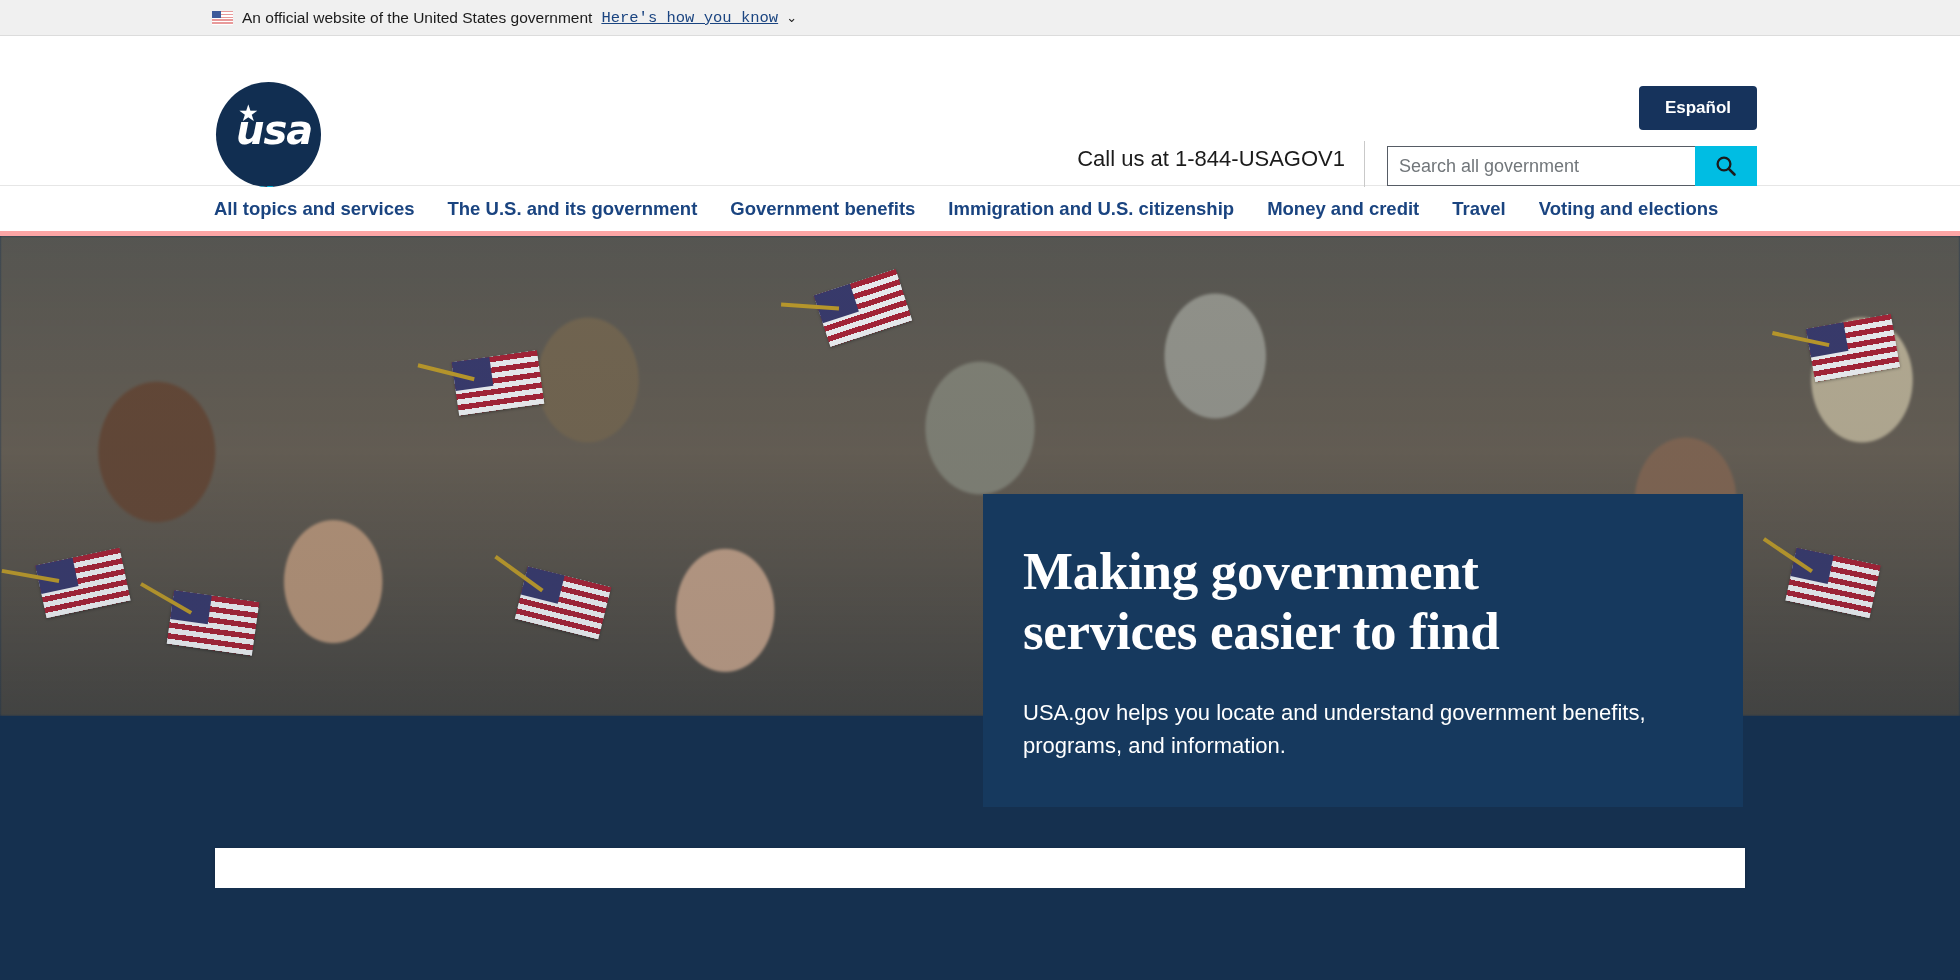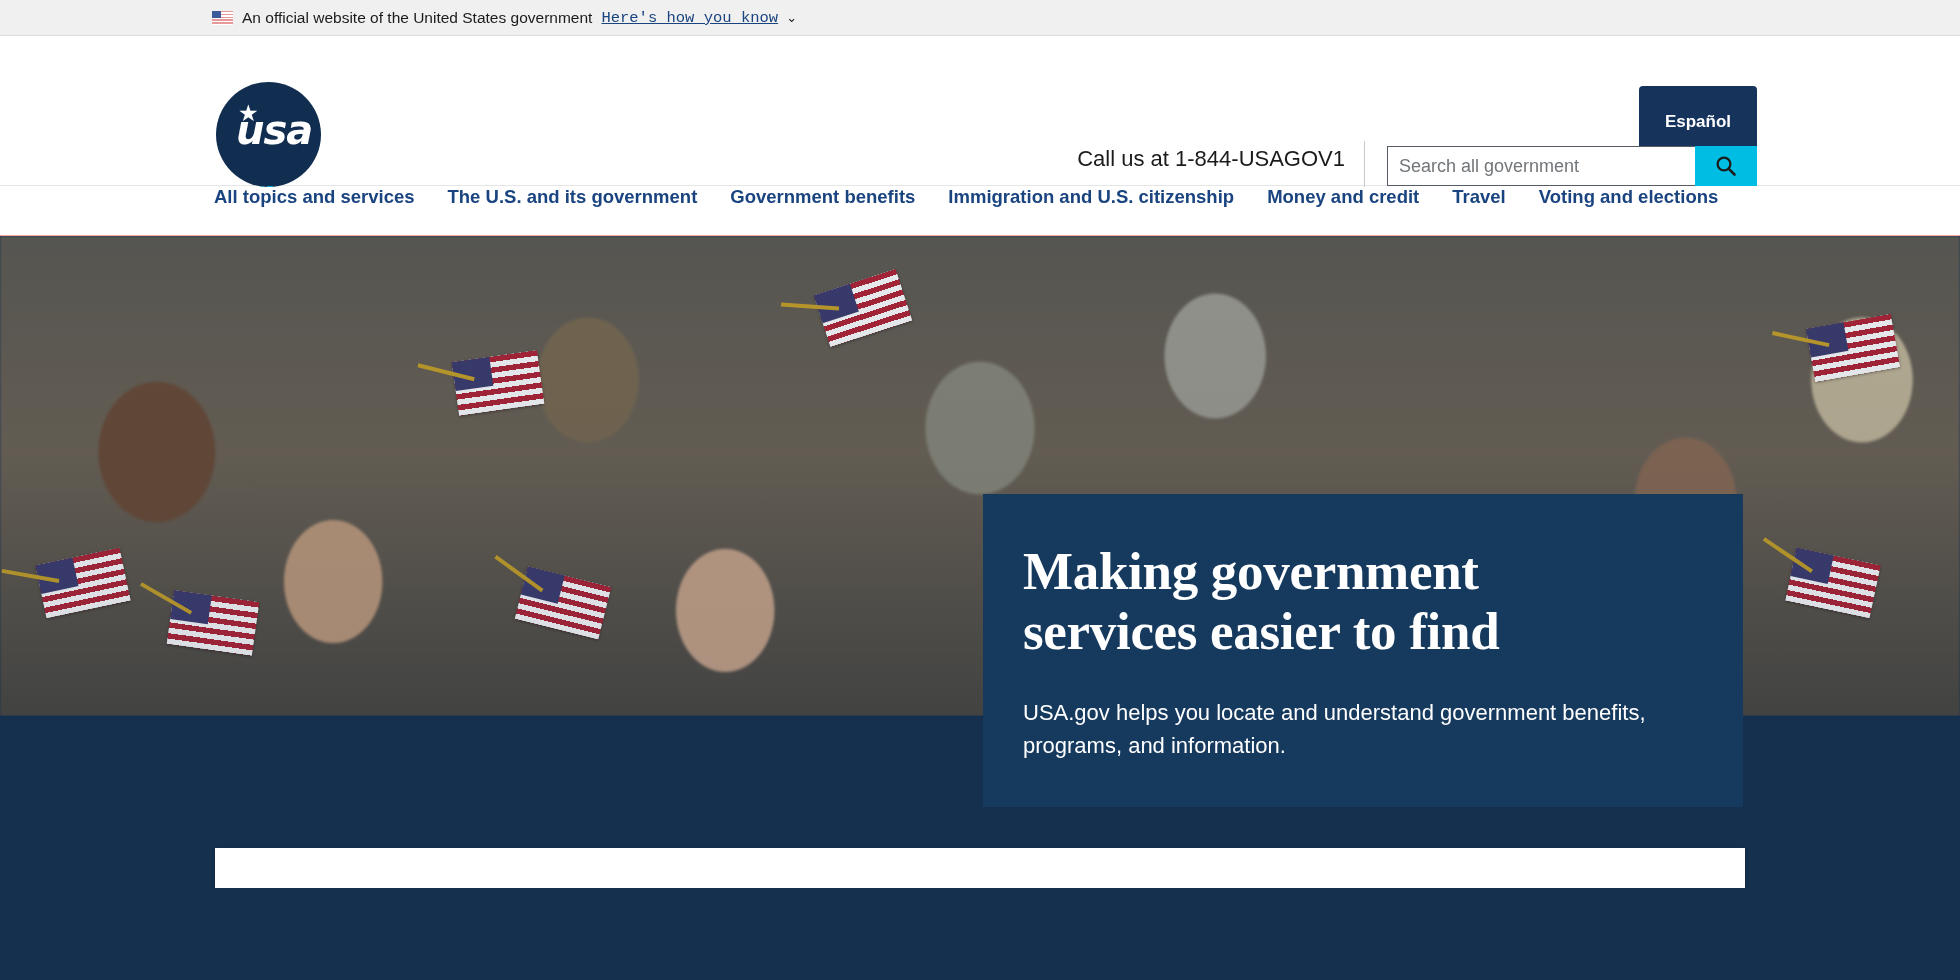--- a/index.html
+++ b/index.html
@@ -108,21 +108,21 @@
   .espanol-btn {
     position: absolute;
     right: 203px;
     top: 50px;
     background: #16335c;
     color: #ffffff;
     font-size: 17px;
     font-weight: 700;
     border: none;
     border-radius: 4px;
-    padding: 26px 26px;
+    padding: 12px 26px;
     cursor: pointer;
     font-family: "Liberation Sans", sans-serif;
   }
 
   .phone {
     position: absolute;
     right: 615px;
     top: 110px;
     font-size: 22px;
     color: #1b1b1b;
@@ -166,24 +166,24 @@
     display: flex;
     align-items: center;
     justify-content: center;
   }
 
   
   .nav {
     background: #ffffff;
     height: 50px;
     display: flex;
-    align-items: flex-start;
+    align-items: center;
     gap: 33px;
     padding-left: 214px;
-    border-bottom: 1px solid #fca5a5;
+    border-bottom: 5px solid #fca5a5;
   }
   .nav-item {
     color: #1a4480;
     font-size: 18.5px;
     font-weight: 700;
     white-space: nowrap;
     cursor: pointer;
   }
 
   

